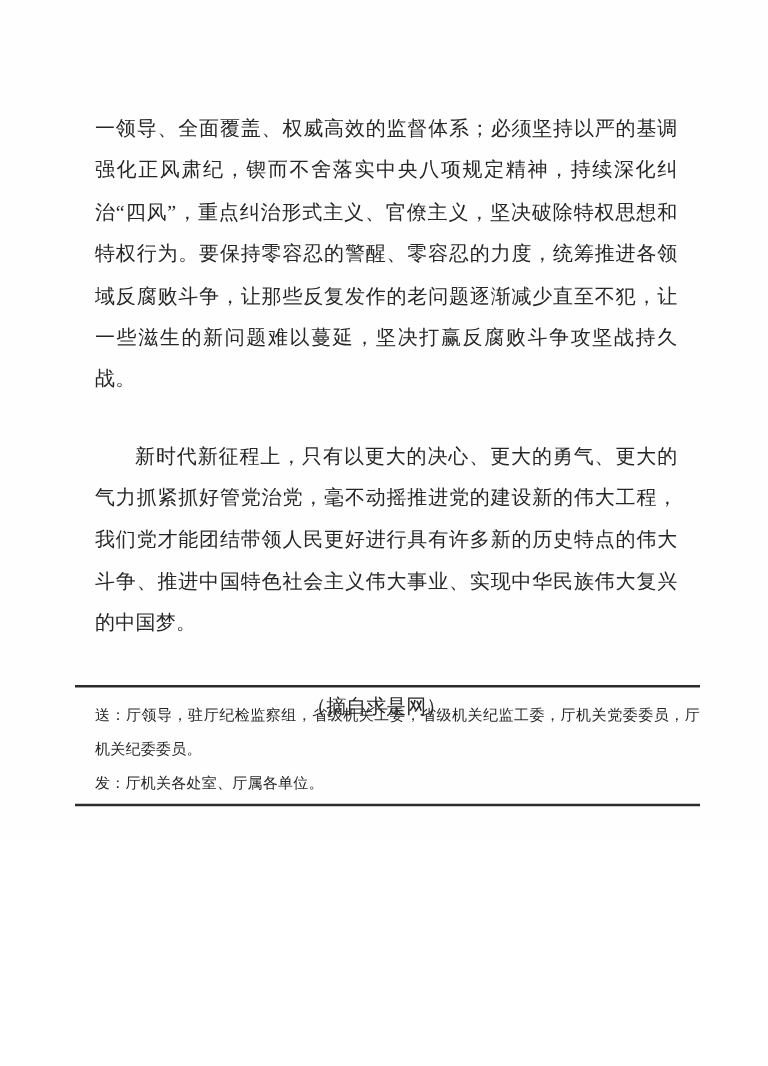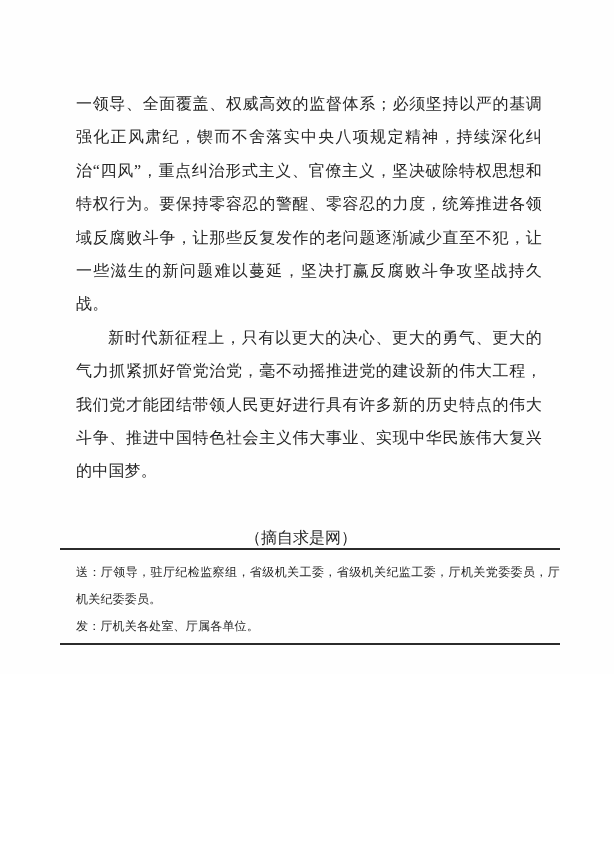--- a/index.html
+++ b/index.html
@@ -24,20 +24,21 @@
   }
   .para {
     margin: 0;
     font-size: 16px;
     line-height: 33.4px;
     text-align: justify;
     letter-spacing: 0.2px;
   }
   .para.indent {
     text-indent: 2em;
+    margin-top: 28px;
   }
   .attribution {
     margin: 33.4px 0 0 0;
     font-size: 16px;
     line-height: 33.4px;
     text-align: center;
     padding-right: 16px;
   }
   .distribution {
     position: absolute;

